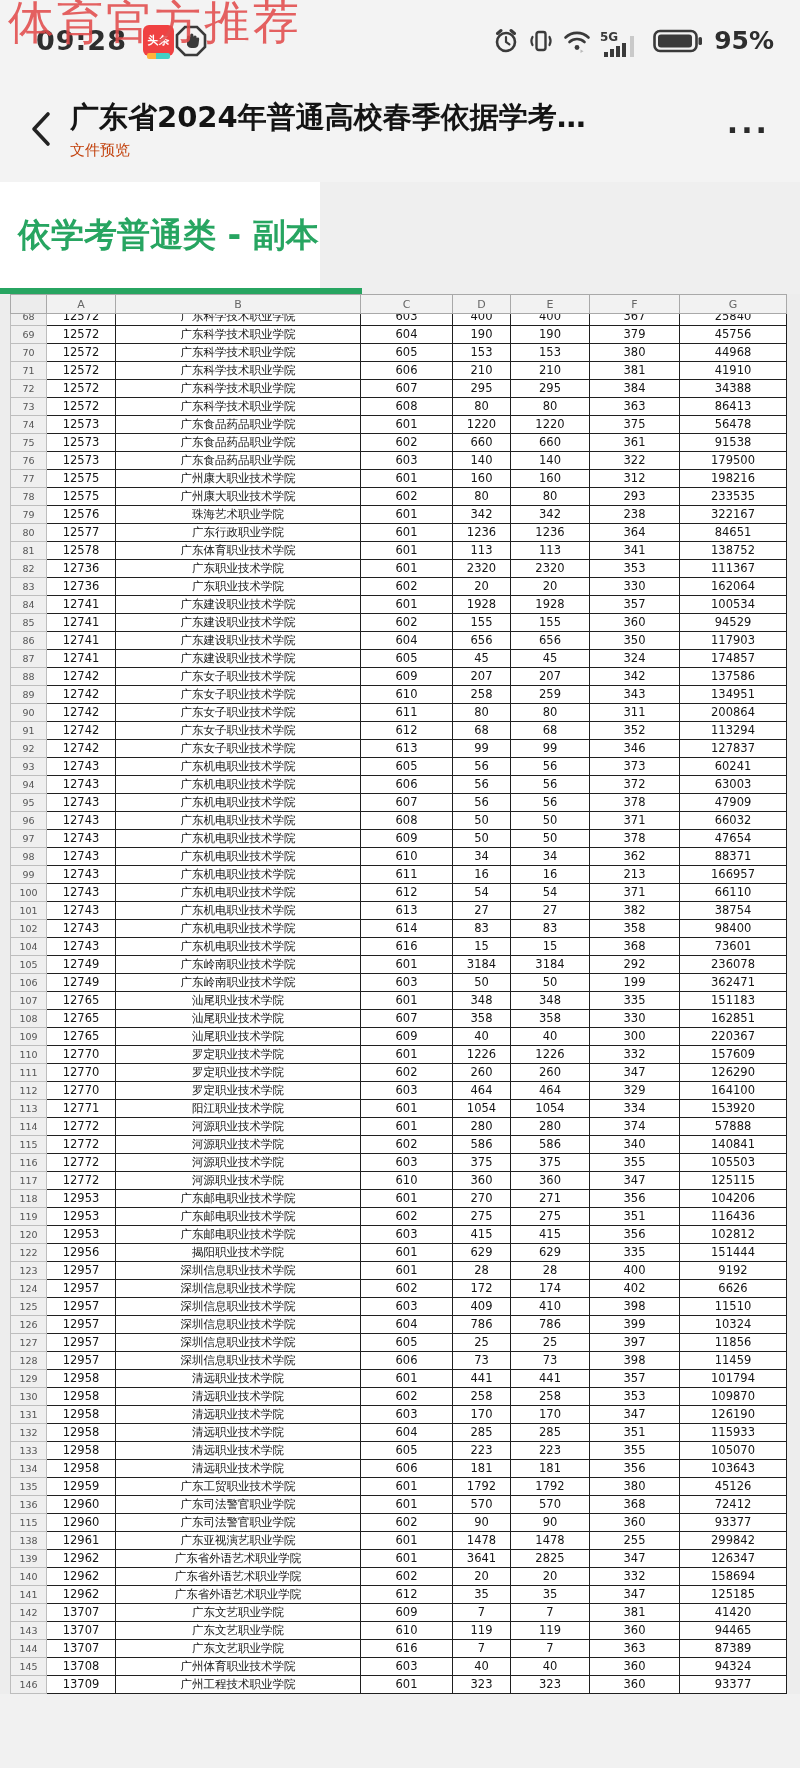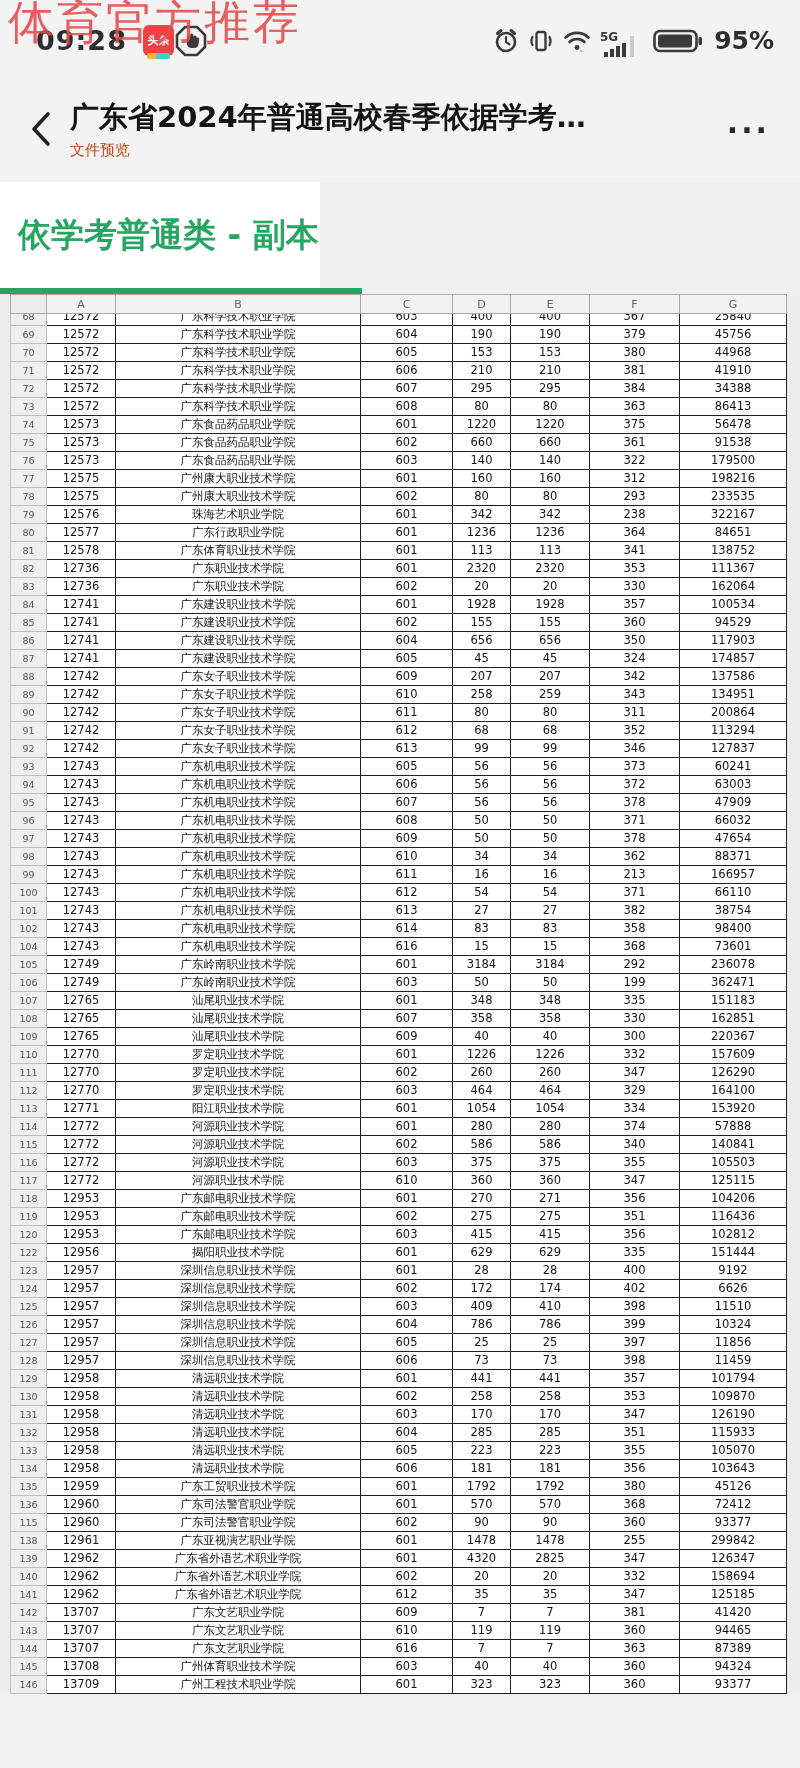--- a/index.html
+++ b/index.html
@@ -1988,21 +1988,21 @@
           <td>
             <div class="cellv">12962</div>
           </td>
           <td>
             <div class="cellv">广东省外语艺术职业学院</div>
           </td>
           <td>
             <div class="cellv">601</div>
           </td>
           <td>
-            <div class="cellv">4320</div>
+            <div class="cellv">3641</div>
           </td>
           <td>
             <div class="cellv">2825</div>
           </td>
           <td>
             <div class="cellv">347</div>
           </td>
           <td>
             <div class="cellv">126347</div>
           </td>

